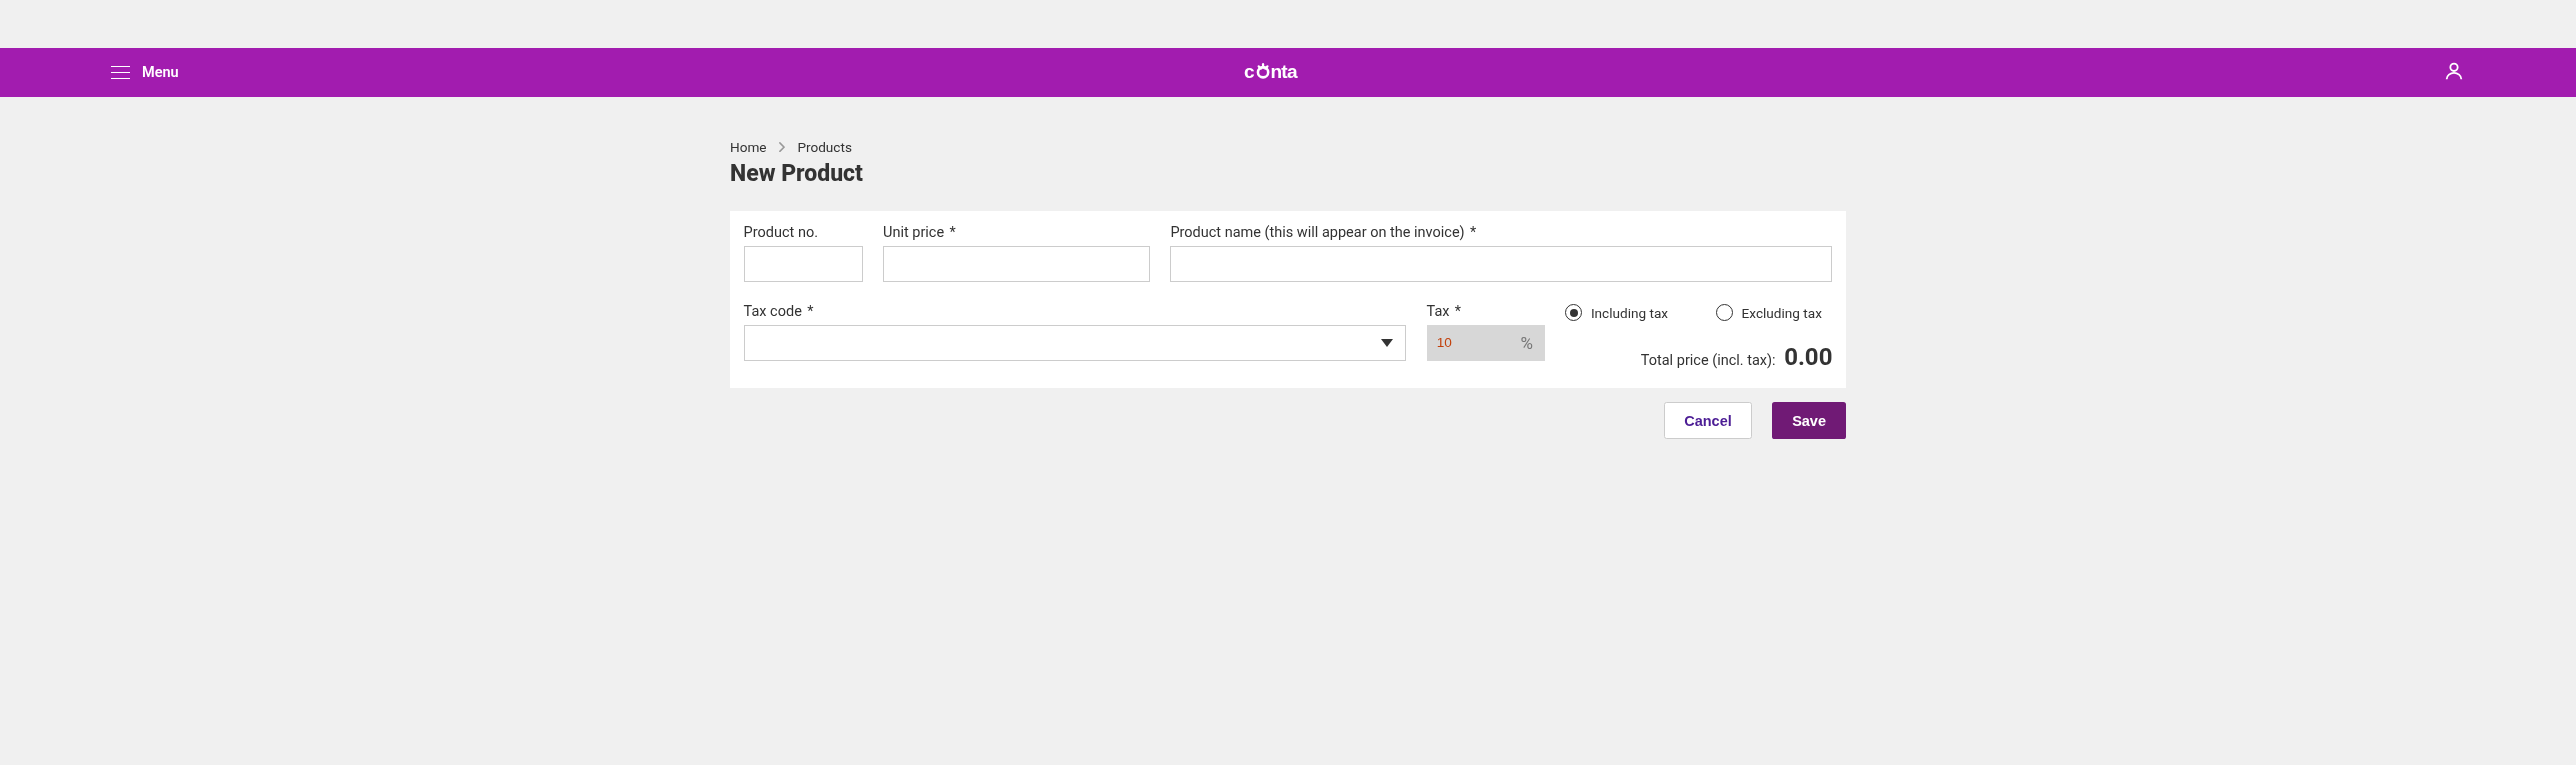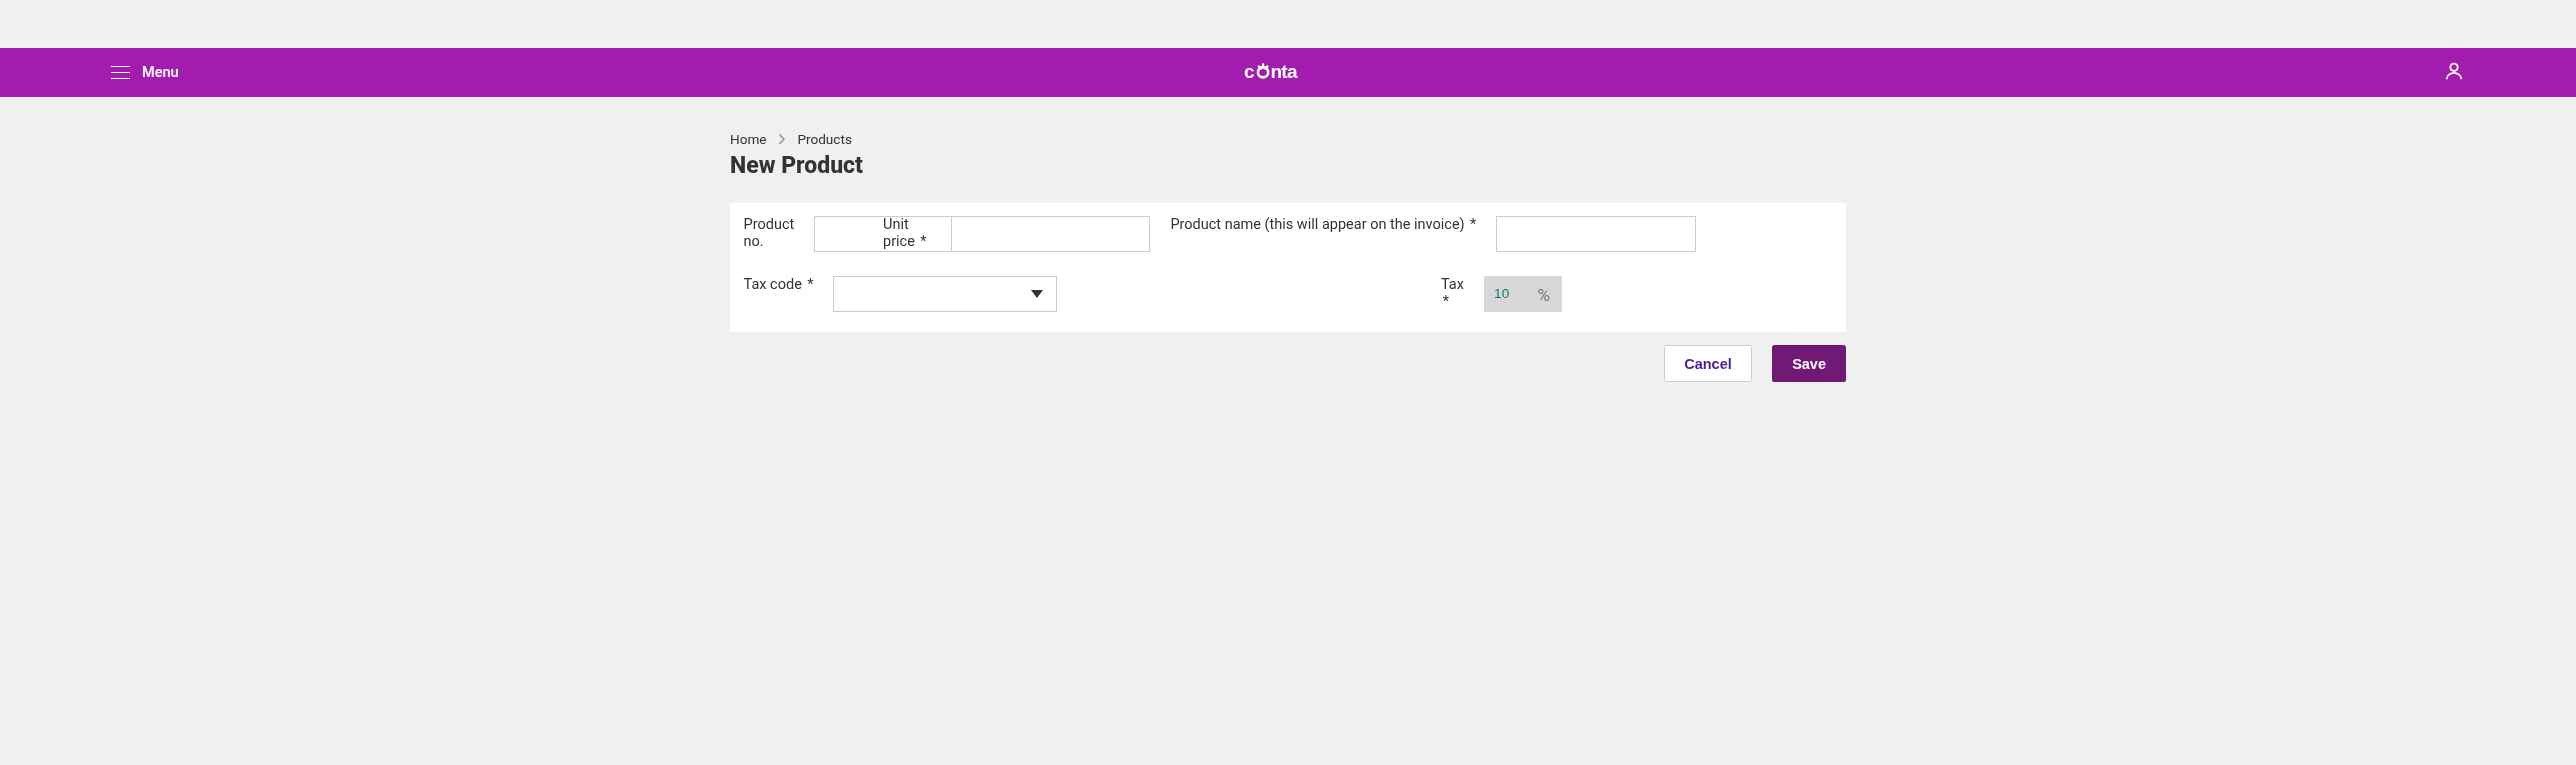--- a/index.html
+++ b/index.html
@@ -56,21 +56,21 @@
     .logo svg {
       height: 22px;
     }
     .user-icon {
       width: 22px;
       height: 22px;
       cursor: pointer;
     }
     .container {
       max-width: 1133px;
-      margin: 8px auto;
+      margin: 16px auto;
       padding: 0 8.5px;
     }
     .breadcrumb {
       display: flex;
       align-items: center;
       gap: 12px;
       padding-top: 25.6px;
       font-size: 13.6px;
       color: #333;
     }
@@ -90,22 +90,21 @@
       background: white;
       padding: 13.6px 13.6px 17px;
     }
     .row {
       display: flex;
       gap: 20.4px;
       margin-bottom: 20.4px;
     }
     .field {
       display: flex;
-      flex-direction: row;
-      gap: 20px;
+      flex-direction: column;
     }
     .field label {
       font-size: 14.5px;
       color: #333;
       margin-bottom: 5.1px;
     }
     .req { margin-left: 1.7px; }
     .input {
       height: 36px;
       border: 0.9px solid #ccc;
@@ -131,21 +130,21 @@
       border-right: 6.8px solid transparent;
       border-top: 8.5px solid #333;
       pointer-events: none;
     }
     .f-tax { width: 121px; }
     .tax-input-wrap { position: relative; }
     .tax-input-wrap .input {
       width: 100%;
       background: #d7d7d7;
       border: none;
-      color: #0f766e;
+      color: #c2410c;
       padding-right: 24px;
     }
     .tax-pct {
       position: absolute;
       right: 12px;
       top: 50%;
       transform: translateY(-50%);
       color: #777;
       font-size: 17px;
       pointer-events: none;
@@ -295,20 +294,38 @@
       <div class="field f-tax">
         <label>
           <span>Tax</span>
           <span class="req">*</span>
         </label>
         <div class="tax-input-wrap">
           <input class="input" type="text" disabled="" value="10" style="">
           <span class="tax-pct">%</span>
         </div>
       </div>
+      <div class="price-side">
+        <div class="radios">
+          <div class="radio selected">
+            <div class="radio-circle">
+                <div class="dot"></div>
+              </div>
+            <span>Including tax</span>
+          </div>
+          <div class="radio">
+            <div class="radio-circle"></div>
+            <span>Excluding tax</span>
+          </div>
+        </div>
+        <div class="total-row">
+          <span class="total-label">Total price (incl. tax):</span>
+          <span class="total-value">0.00</span>
+        </div>
+      </div>
     </div>
   </div>
 
   <div class="actions">
     <button class="btn btn-secondary">Cancel</button>
     <button class="btn btn-primary">Save</button>
   </div>
 </div>
 
 

